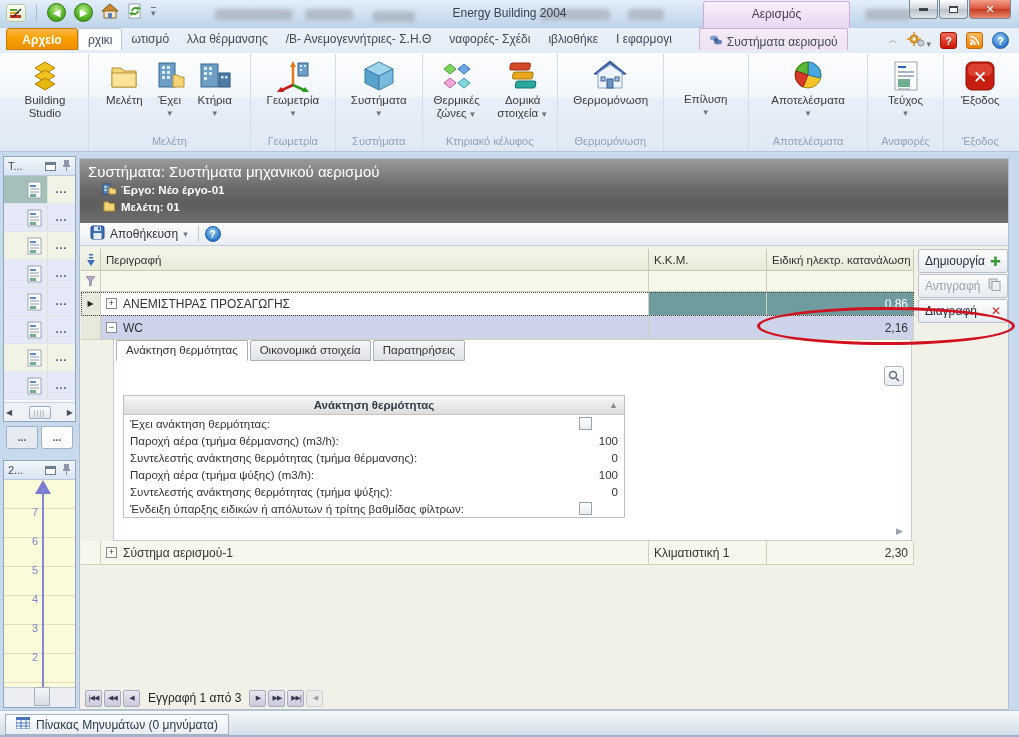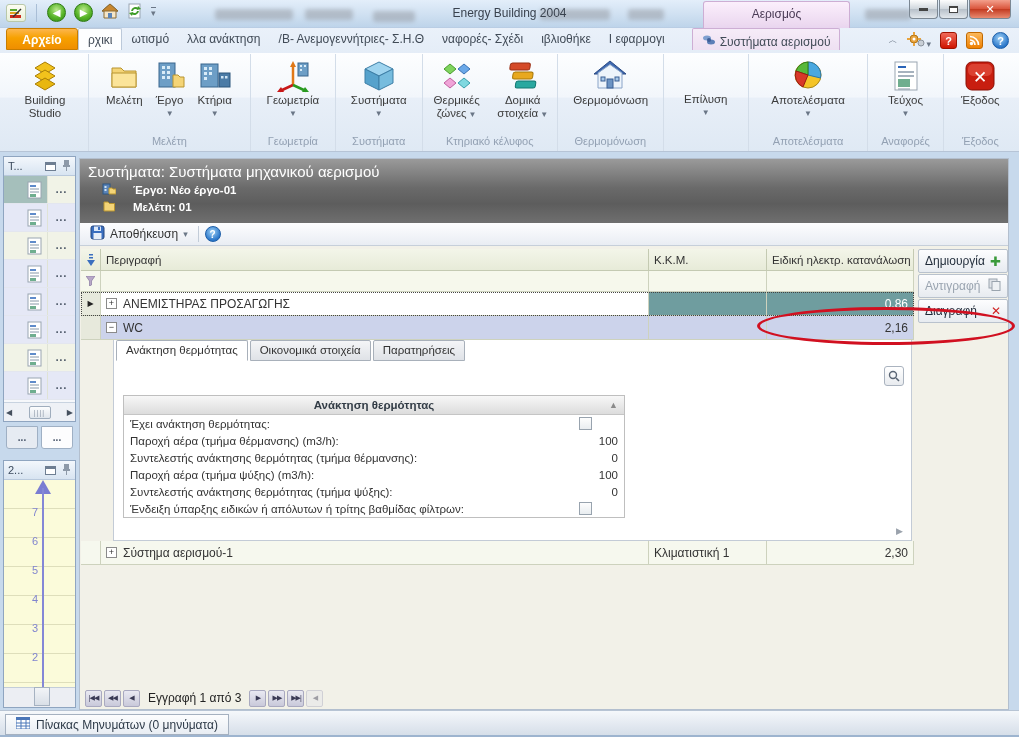--- a/index.html
+++ b/index.html
@@ -73,21 +73,21 @@
   .axishead { position:absolute; left:31px; top:0; width:0; height:0; border-left:8px solid transparent; border-right:8px solid transparent; border-bottom:14px solid #7a7dd2; }
   .axnum { position:absolute; left:14px; width:20px; text-align:right; color:#8084cf; font-size:11px; }
   .notch { height:20px; background:#eceef3; border-top:1px solid #c3cdd9; position:absolute; left:0; right:0; bottom:0; }
   .notch .tb { position:absolute; left:30px; top:-1px; width:16px; height:19px; background:linear-gradient(180deg,#f2f4f7,#d9dfe7); border:1px solid #a6b2c1; }
 
   
   .content { position:absolute; left:79px; top:6px; width:930px; height:552px; background:#f2f1e8; border:1px solid #b3bfce; }
   .darkhead { position:absolute; left:0; top:0; width:928px; height:64px;
     background:linear-gradient(180deg,#9a9a9a 0%,#6a6a6a 45%,#5d5d5d 70%,#6f6f6f 100%); color:#fff; }
   .dh-title { padding:4px 0 0 8px; font-size:15px; }
-  .dh-line { display:flex; align-items:center; gap:17px; padding-left:22px; margin-top:3px; font-size:11.5px; font-weight:bold; }
+  .dh-line { display:flex; align-items:center; gap:5px; padding-left:22px; margin-top:3px; font-size:11.5px; font-weight:bold; }
   .toolbar { position:absolute; left:0; top:64px; width:928px; height:23px; background:linear-gradient(180deg,#fdfdfe,#e9edf3); border-bottom:1px solid #c6cfda; display:flex; align-items:center; padding:0 6px; gap:6px; }
   .tbtn { display:flex; align-items:center; gap:5px; padding:2px 4px; color:#333; }
   .tsep { width:1px; height:16px; background:#c2ccd8; }
 
   
   .grow { position:absolute; left:1px; width:833px; display:flex; }
   .gcell { border-right:1px solid #cdd2bd; border-bottom:1px solid #cdd2bd; display:flex; align-items:center; padding:0 5px; overflow:hidden; white-space:nowrap; }
   .c-sel { width:20px; justify-content:center; padding:0; background:#e7e9dc; }
   .c-desc { width:548px; } .c-kkm { width:118px; } .c-val { width:147px; justify-content:flex-end; }
   .ghead { top:90px; height:22px; font-size:11.5px; color:#333; }
@@ -191,21 +191,21 @@
           <span class="maxglyph"></span>
         </div>
       <div class="wb close">✕</div>
     </div>
   </div>
 
   <div class="tabrow">
     <div class="ftab">Αρχείο</div>
     <div class="tab active">ρχικι</div>
     <div class="tab">ωτισμό</div>
-    <div class="tab">λλα ανάκτηση</div>
+    <div class="tab">λλα θέρμανσης</div>
     <div class="tab">/Β- Ανεμογεννήτριες- Σ.Η.Θ</div>
     <div class="tab">ναφορές- Σχέδι</div>
     <div class="tab">ιβλιοθήκε</div>
     <div class="tab">Ι εφαρμογι</div>
     <div class="tab ctx" style="margin-left:18px;">
       <span><svg width="14" height="12">
             <ellipse cx="5" cy="4" rx="4" ry="2.5" fill="#7f9fd0"></ellipse>
             <ellipse cx="9" cy="8" rx="4" ry="2.5" fill="#5c7fb8"></ellipse>
             <circle cx="7" cy="6" r="2" fill="#3e5f98"></circle>
           </svg></span>
@@ -269,21 +269,21 @@
                 <rect x="6" y="4" width="16" height="24" fill="#6d9ec6" stroke="#3a668e"></rect>
                 <rect x="9" y="7" width="3" height="3" fill="#d9ecf8"></rect>
                 <rect x="14" y="7" width="3" height="3" fill="#d9ecf8"></rect>
                 <rect x="9" y="12" width="3" height="3" fill="#d9ecf8"></rect>
                 <rect x="14" y="12" width="3" height="3" fill="#d9ecf8"></rect>
                 <rect x="9" y="17" width="3" height="3" fill="#d9ecf8"></rect>
                 <rect x="14" y="17" width="3" height="3" fill="#d9ecf8"></rect>
                 <path d="M20 16 h5 l2 2 h4 v10 h-11 z" fill="#f4d477" stroke="#b89430"></path>
               </svg>
             </span>
-          <span class="rtx">Έργο</span>
+          <span class="rtx">Έχει</span>
           <span class="dd">▼</span>
         </div>
         <div class="rbtn">
           <span class="ric">
               <svg width="36" height="34">
                 <rect x="4" y="5" width="17" height="23" fill="#6d9ec6" stroke="#3a668e"></rect>
                 <rect x="7" y="8" width="3" height="3" fill="#d9ecf8"></rect>
                 <rect x="12" y="8" width="3" height="3" fill="#d9ecf8"></rect>
                 <rect x="7" y="13" width="3" height="3" fill="#d9ecf8"></rect>
                 <rect x="12" y="13" width="3" height="3" fill="#d9ecf8"></rect>

